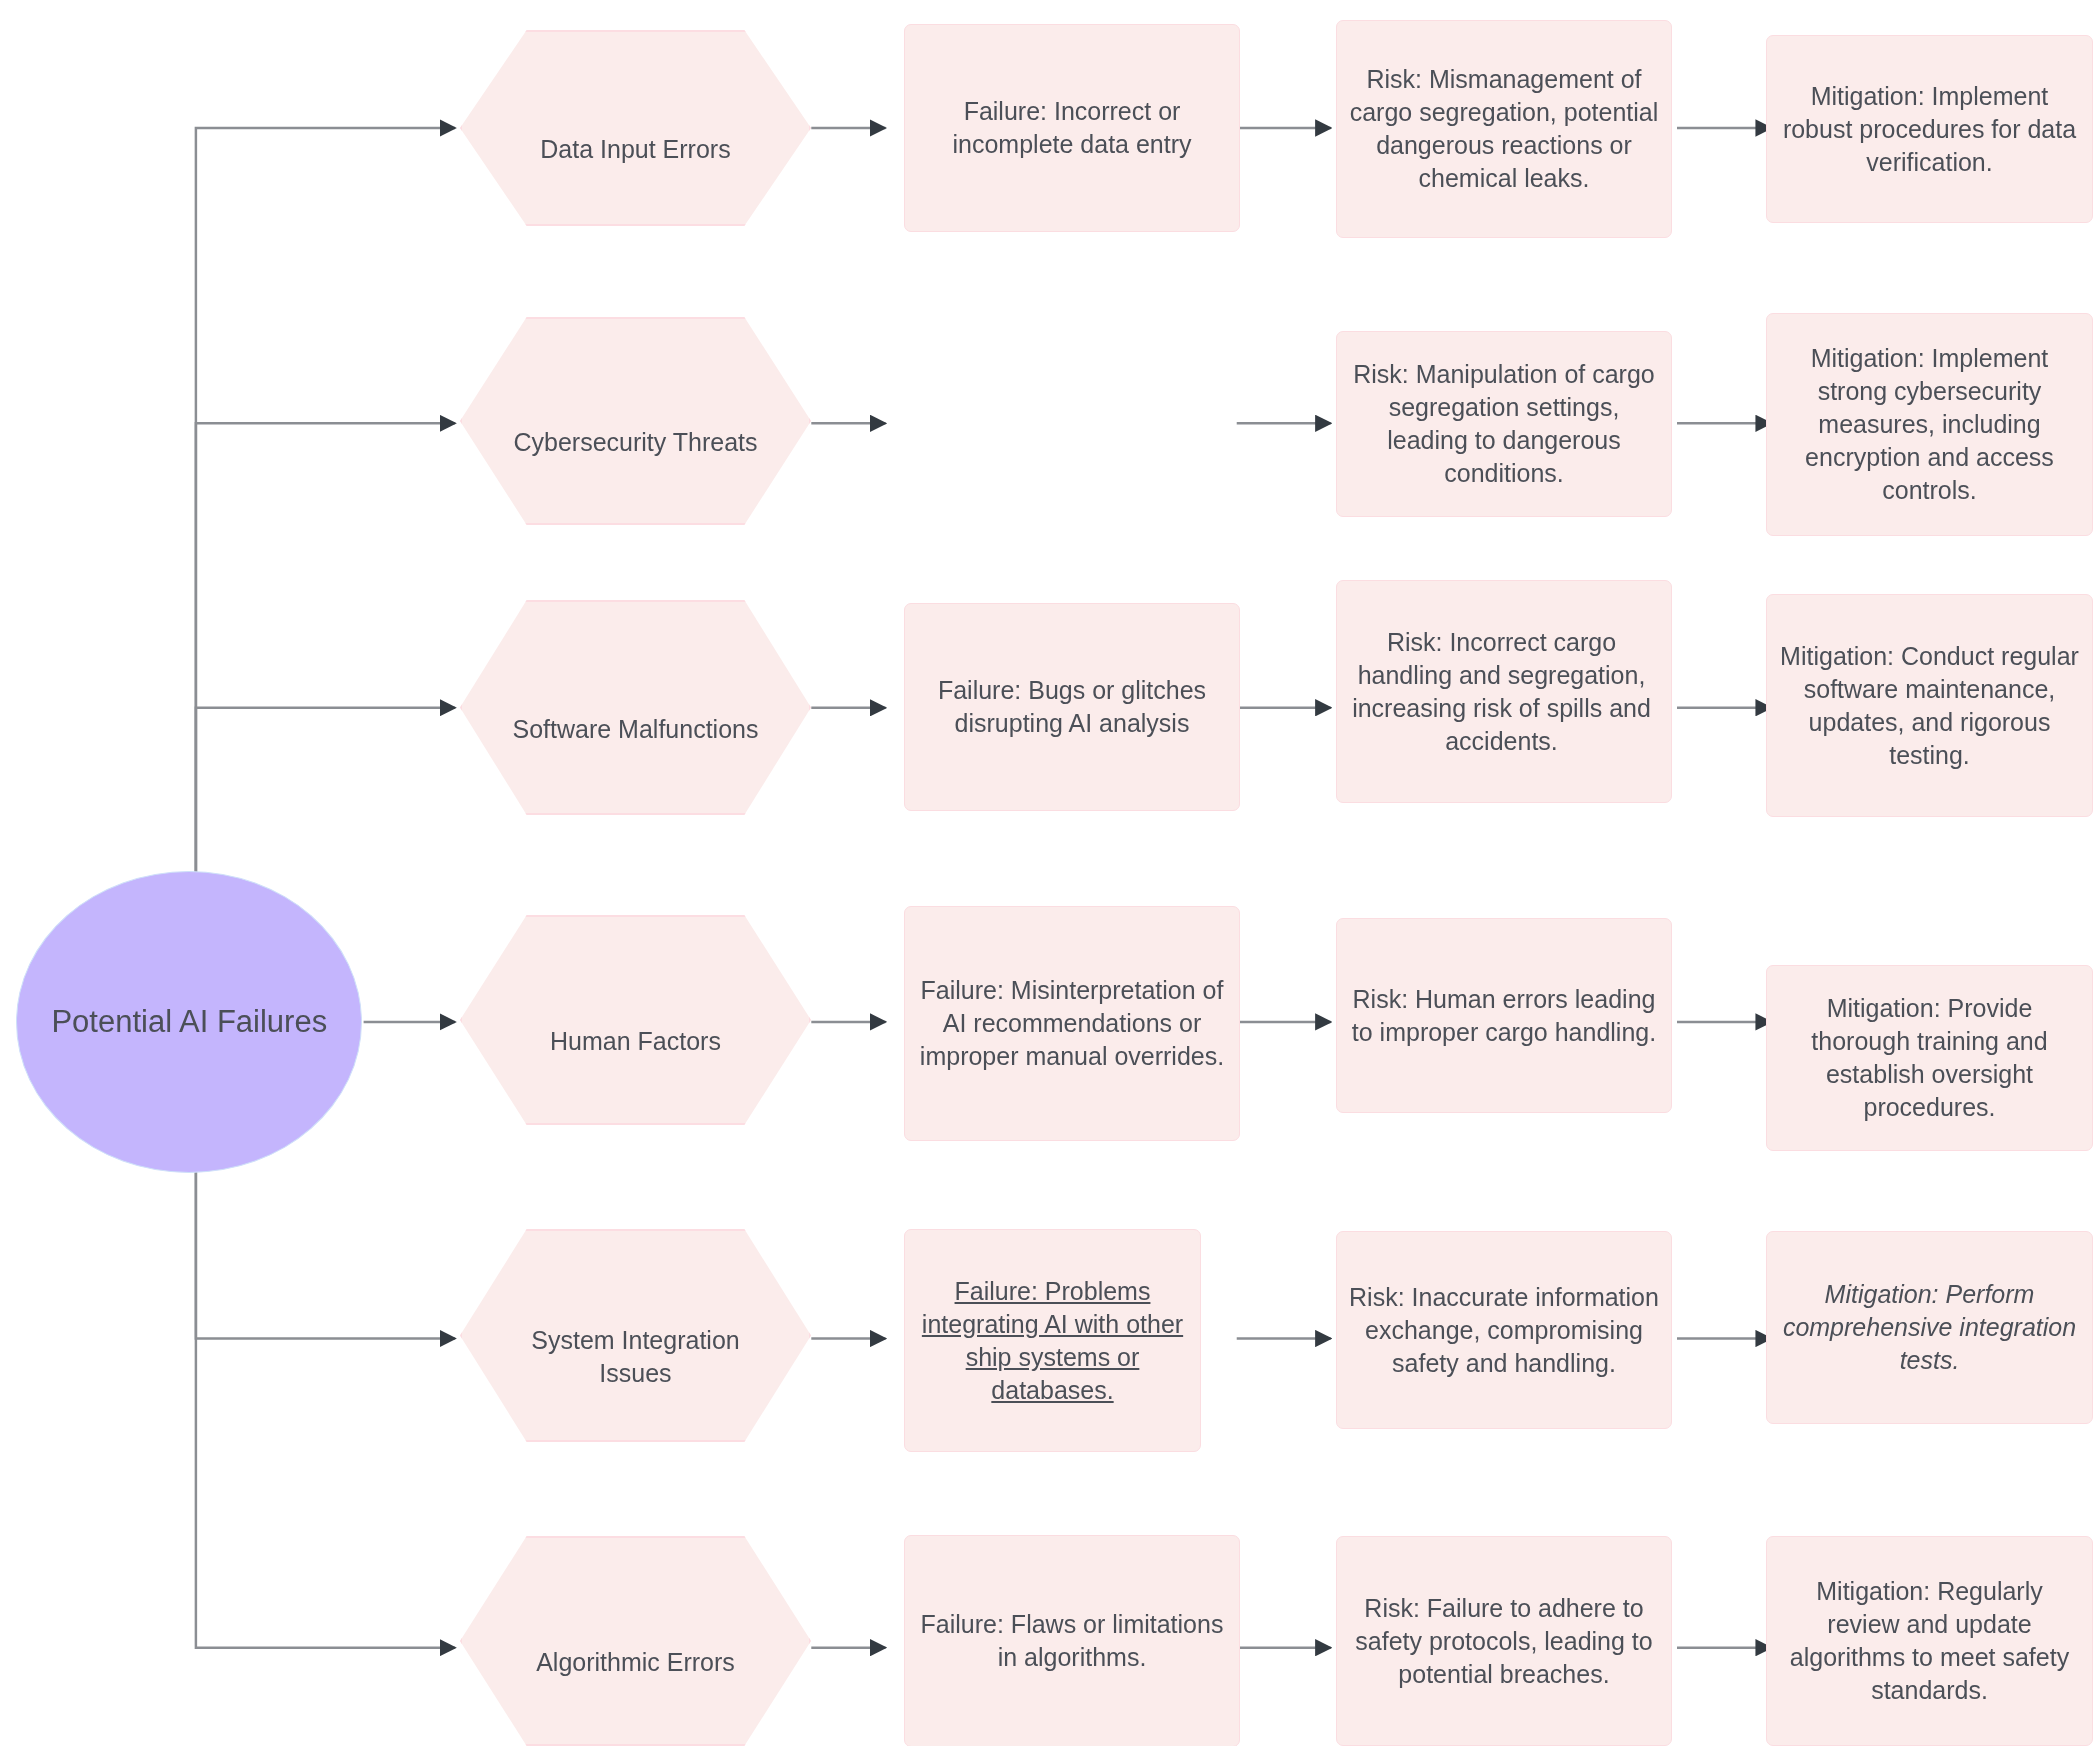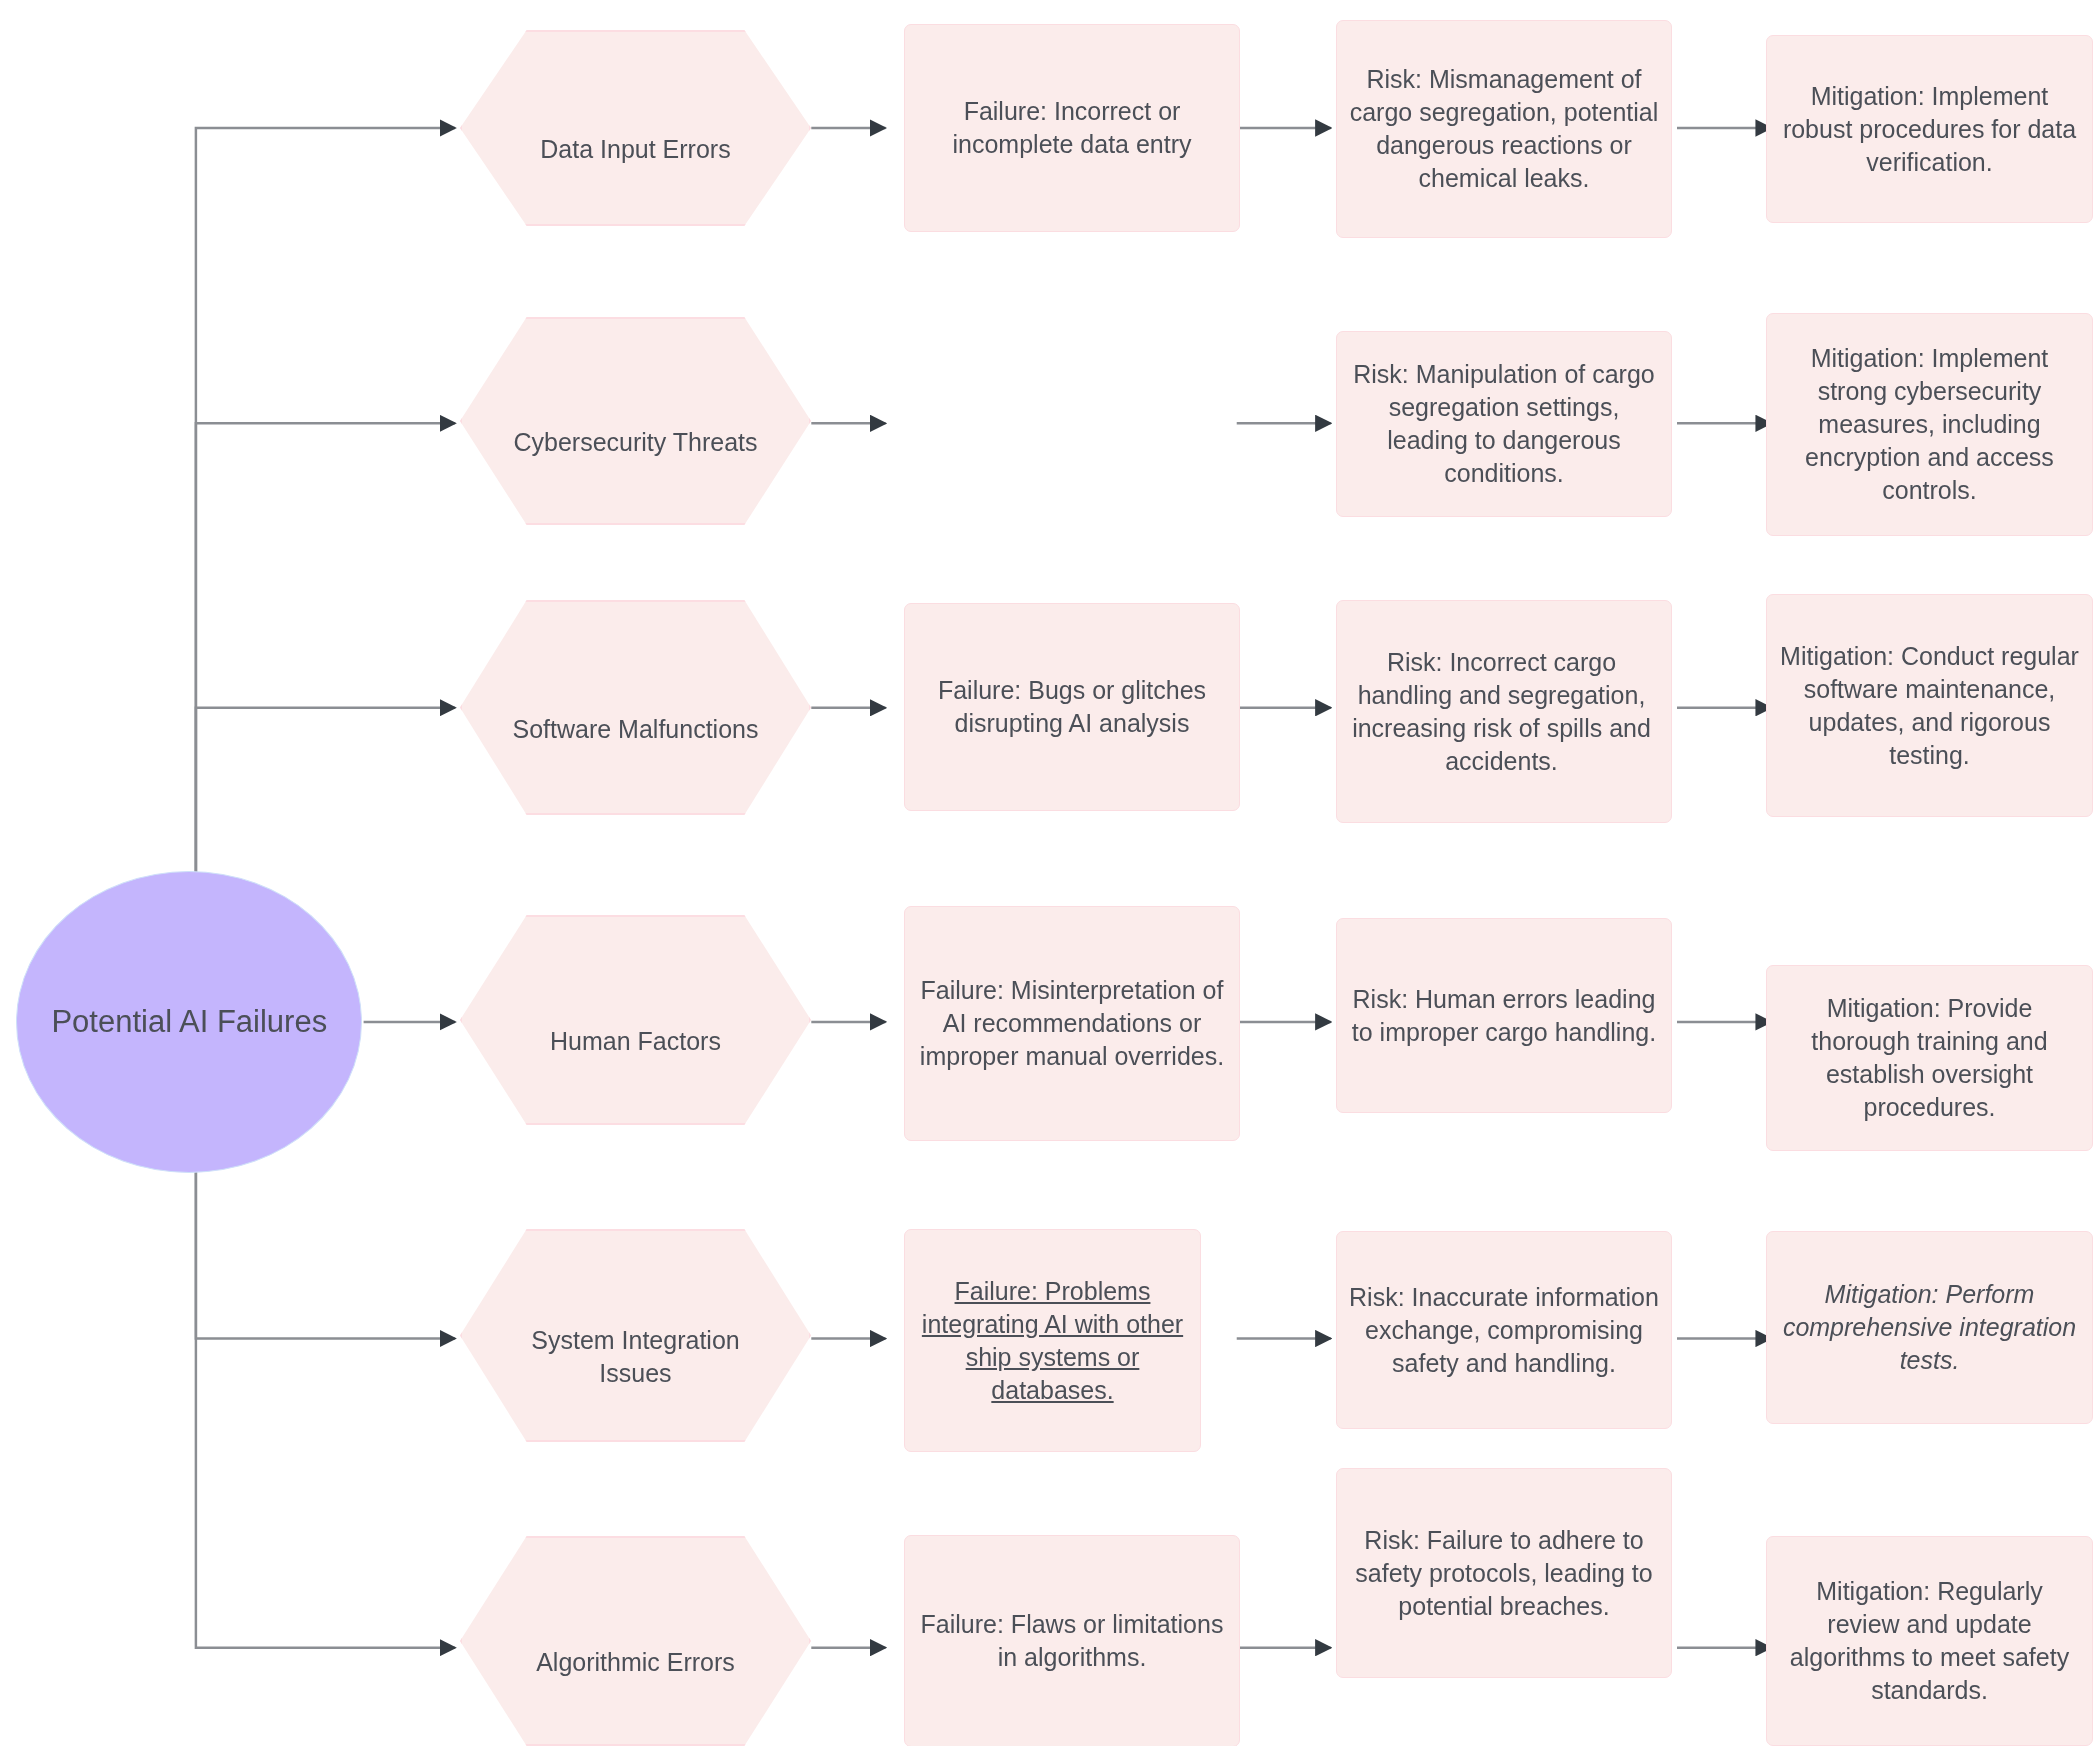--- a/index.html
+++ b/index.html
@@ -147,21 +147,21 @@
     <span>Risk: Manipulation of cargo segregation settings, leading to dangerous conditions.</span>
   </div>
 
   <div class="node hex-node" style="left:460px; top:600px; width:351px; height:215px;">
     <span class="hex-shape"></span>
     <span class="hex-label">Software Malfunctions</span>
   </div>
   <div class="node box-node failure" style="left:904px; top:603px; width:336px; height:208px;">
     <span>Failure: Bugs or glitches disrupting AI analysis</span>
   </div>
-  <div class="node box-node risk" style="left:1336px; top:600px; width:336px; height:223px;padding-left:6px;">
+  <div class="node box-node risk" style="left:1336px; top:580px; width:336px; height:223px;padding-left:6px;">
     <span>Risk: Incorrect cargo handling and segregation, increasing risk of spills and accidents.</span>
   </div>
   <div class="node box-node mitigation" style="left:1766px; top:594px; width:327px; height:223px;">
     <span>Mitigation: Conduct regular software maintenance, updates, and rigorous testing.</span>
   </div>
 
   <div class="node hex-node" style="left:460px; top:915px; width:351px; height:210px;">
     <span class="hex-shape"></span>
     <span class="hex-label">Human Factors</span>
   </div>
@@ -189,21 +189,21 @@
     <span>Mitigation: Perform comprehensive integration tests.</span>
   </div>
 
   <div class="node hex-node" style="left:460px; top:1536px; width:351px; height:210px;">
     <span class="hex-shape"></span>
     <span class="hex-label">Algorithmic Errors</span>
   </div>
   <div class="node box-node failure" style="left:904px; top:1535px; width:336px; height:212px;">
     <span>Failure: Flaws or limitations in algorithms.</span>
   </div>
-  <div class="node box-node risk" style="left:1336px; top:1468px; width:336px; height:210px;">
+  <div class="node box-node risk" style="left:1336px; top:1536px; width:336px; height:210px;">
     <span>Risk: Failure to adhere to safety protocols, leading to potential breaches.</span>
   </div>
   <div class="node box-node mitigation" style="left:1766px; top:1536px; width:327px; height:210px;">
     <span>Mitigation: Regularly review and update algorithms to meet safety standards.</span>
   </div>
 
 </div>
 
 
 </body></html>

